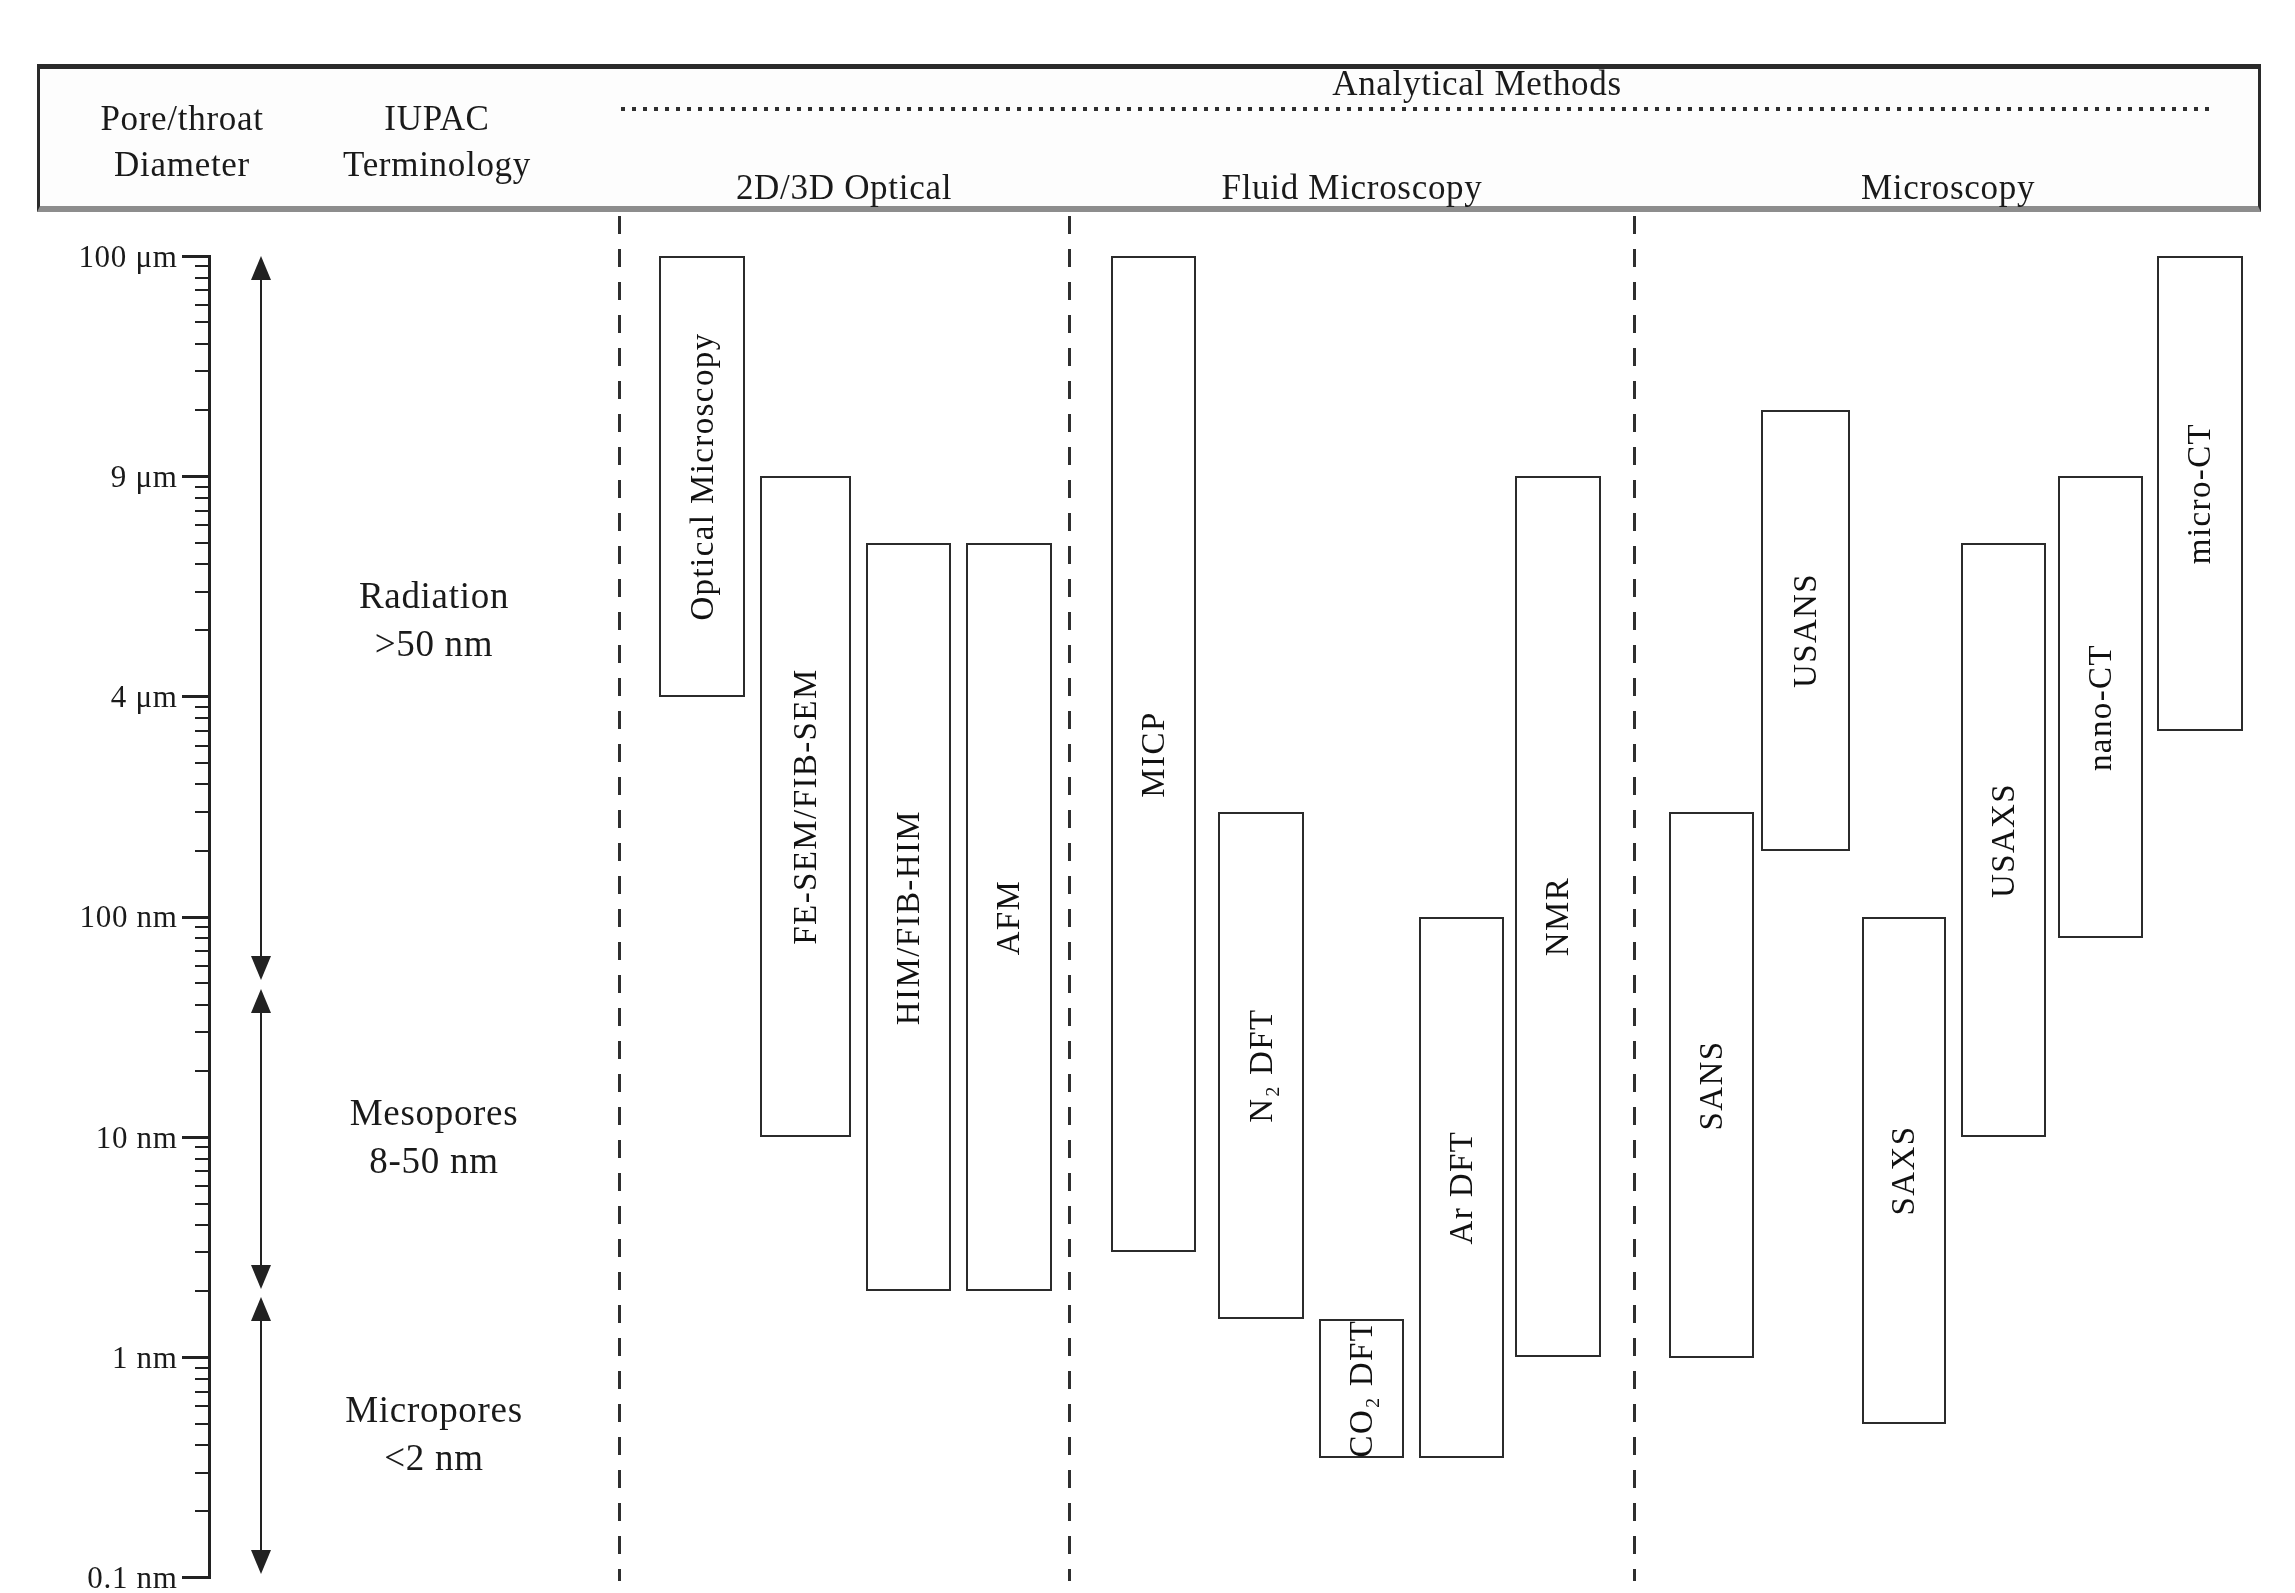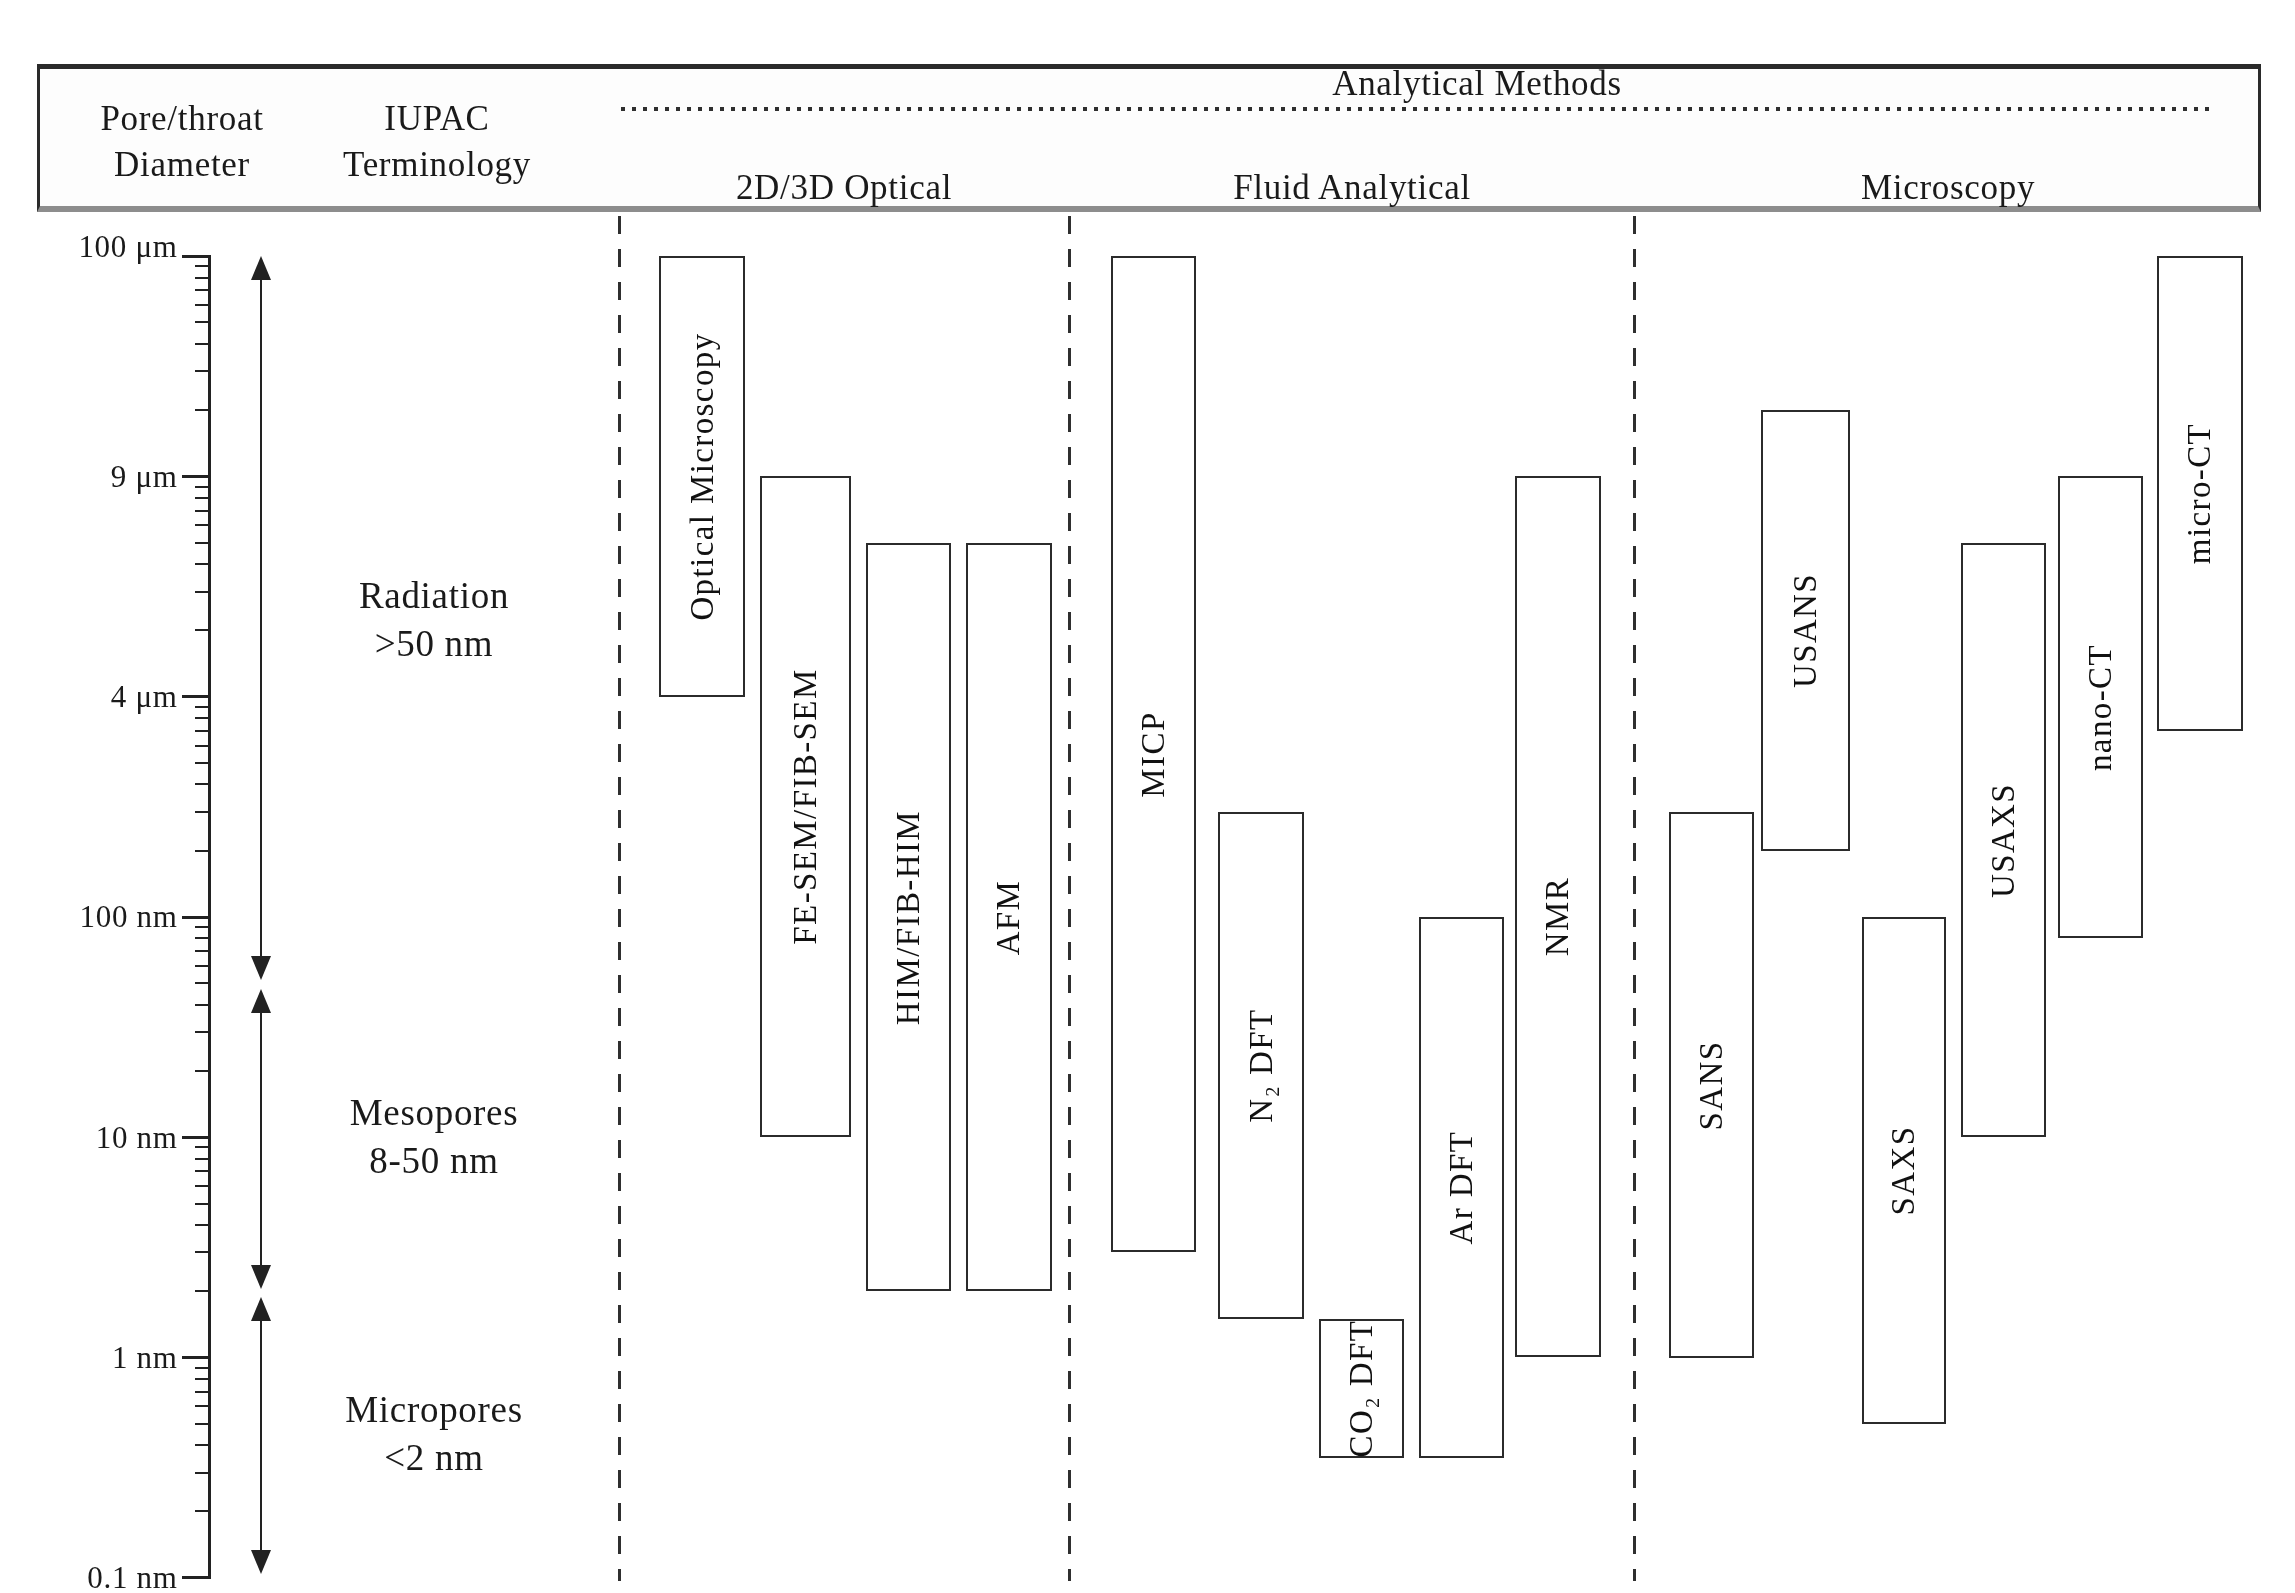--- a/index.html
+++ b/index.html
@@ -73,28 +73,28 @@
     <span class="ln">Pore/throat</span>
     <span class="ln">Diameter</span>
   </div>
 
   <div class="hdr" style="left:1477px;top:84px;text-align:center;">Analytical Methods</div>
 
   <div class="dotted-line"></div>
 
   <div id="chart">
       <div class="group-label" style="left: 844px; top: 188px;">2D/3D Optical</div>
-      <div class="group-label" style="left: 1352px; top: 188px;">Fluid Analytical</div>
+      <div class="group-label" style="left: 1352px; top: 188px;">Fluid Microscopy</div>
       <div class="group-label" style="left: 1948px; top: 188px;">Microscopy</div>
       <div class="dash-v" style="left: 618px; top: 216px; height: 1365px;"></div>
       <div class="dash-v" style="left: 1068px; top: 216px; height: 1365px;"></div>
       <div class="dash-v" style="left: 1633px; top: 216px; height: 1365px;"></div>
       <div class="axis-line" style="left: 208px; top: 256px; width: 2.7px; height: 1322px;"></div>
       <div class="tick" style="left: 182px; top: 255px; width: 28.5px; height: 2.7px;"></div>
-      <div class="tick-label" style="top: 229px;">100 μm</div>
+      <div class="tick-label" style="top: 239px;">100 μm</div>
       <div class="tick" style="left: 182px; top: 475px; width: 28.5px; height: 2.7px;"></div>
       <div class="tick-label" style="top: 459px;">9 μm</div>
       <div class="tick" style="left: 182px; top: 695px; width: 28.5px; height: 2.7px;"></div>
       <div class="tick-label" style="top: 679px;">4 μm</div>
       <div class="tick" style="left: 182px; top: 916px; width: 28.5px; height: 2.7px;"></div>
       <div class="tick-label" style="top: 899px;">100 nm</div>
       <div class="tick" style="left: 182px; top: 1136px; width: 28.5px; height: 2.7px;"></div>
       <div class="tick-label" style="top: 1120px;">10 nm</div>
       <div class="tick" style="left: 182px; top: 1356px; width: 28.5px; height: 2.7px;"></div>
       <div class="tick-label" style="top: 1340px;">1 nm</div>

